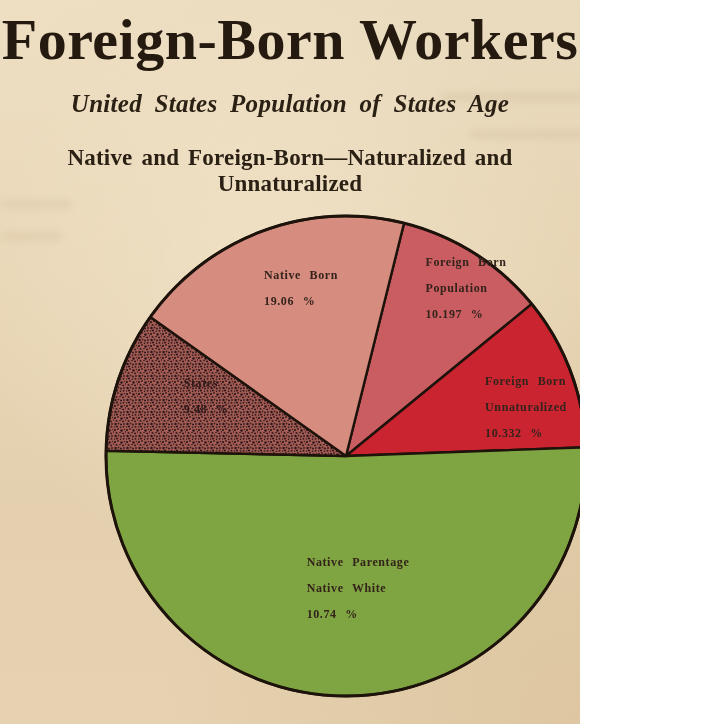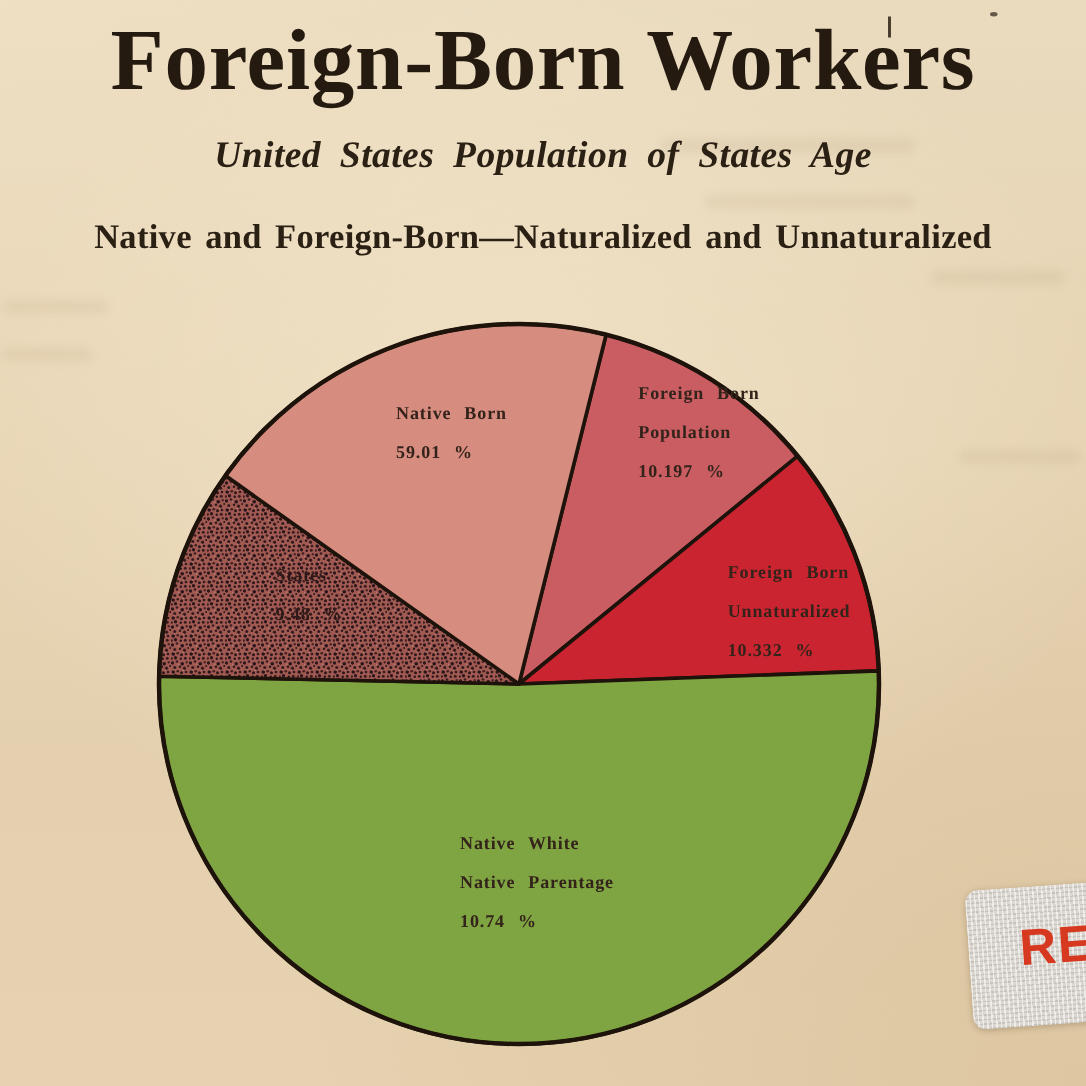--- a/index.html
+++ b/index.html
@@ -1,20 +1,20 @@
 <!DOCTYPE html>
 <html><head>
 <meta charset="utf-8">
 <style>
   html, body { margin: 0; padding: 0; }
   body { width: 724px; height: 724px; overflow: hidden; }
 
   .canvas {
     position: relative;
-    width: 724px;
+    width: 580px;
     height: 724px;
     overflow: hidden;
     background:
       radial-gradient(90% 70% at 50% 40%, rgba(255,246,226,0.35), rgba(0,0,0,0) 60%),
       radial-gradient(140% 120% at 0% 0%, rgba(243,226,198,0.5), rgba(0,0,0,0) 55%),
       radial-gradient(120% 100% at 100% 100%, rgba(205,176,134,0.35), rgba(0,0,0,0) 60%),
       linear-gradient(180deg, #eadbbf 0%, #e7d5b5 30%, #e4d0ae 70%, #e6d2b0 100%);
     font-family: "Liberation Serif", serif;
   }
 
@@ -173,43 +173,43 @@
         <path d="M 244 244 L 429.76 92.03 A 240 240 0 0 1 483.84 235.26 Z" fill="#cb2431" stroke="#1d130b" stroke-width="2.4" stroke-linejoin="round"></path>
         <path d="M 244 244 L 483.84 235.26 A 240 240 0 1 1 4.06 238.79 Z" fill="#7fa442" stroke="#1d130b" stroke-width="2.4" stroke-linejoin="round"></path>
         <path d="M 244 244 L 4.06 238.79 A 240 240 0 0 1 48.31 105.05 Z" fill="url(#speckle)" stroke="#1d130b" stroke-width="2.4" stroke-linejoin="round"></path>
         <path d="M 244 244 L 48.31 105.05 A 240 240 0 0 1 302.06 11.13 Z" fill="#d78c80" stroke="#1d130b" stroke-width="2.4" stroke-linejoin="round"></path>
         <circle cx="244" cy="244" r="240" fill="none" stroke="#1d130b" stroke-width="3"></circle>
       </svg>
   </div>
 
   <div class="pie-label" style="left:301px; top:288px;">
     <div>Native Born</div>
-    <div>59.01 %</div>
+    <div>19.06 %</div>
   </div>
 
   <div class="pie-label" style="left:466px; top:288px;">
     <div>Foreign Born</div>
     <div>Population</div>
     <div>10.197 %</div>
   </div>
 
   <div class="pie-label" style="left:526px; top:407px;">
     <div>Foreign Born</div>
     <div>Unnaturalized</div>
     <div>10.332 %</div>
   </div>
 
   <div class="pie-label negro" style="left:206px; top:396px;">
     <div>States</div>
     <div>9.48 %</div>
   </div>
 
   <div class="pie-label" style="left:358px; top:588px;">
+    <div>Native Parentage</div>
     <div>Native White</div>
-    <div>Native Parentage</div>
     <div>10.74 %</div>
   </div>
 
   <div class="sticker">
     <span class="sticker-label" style="color: rgb(214, 57, 31);">RE</span>
   </div>
 
 </div>
 
 </body></html>

